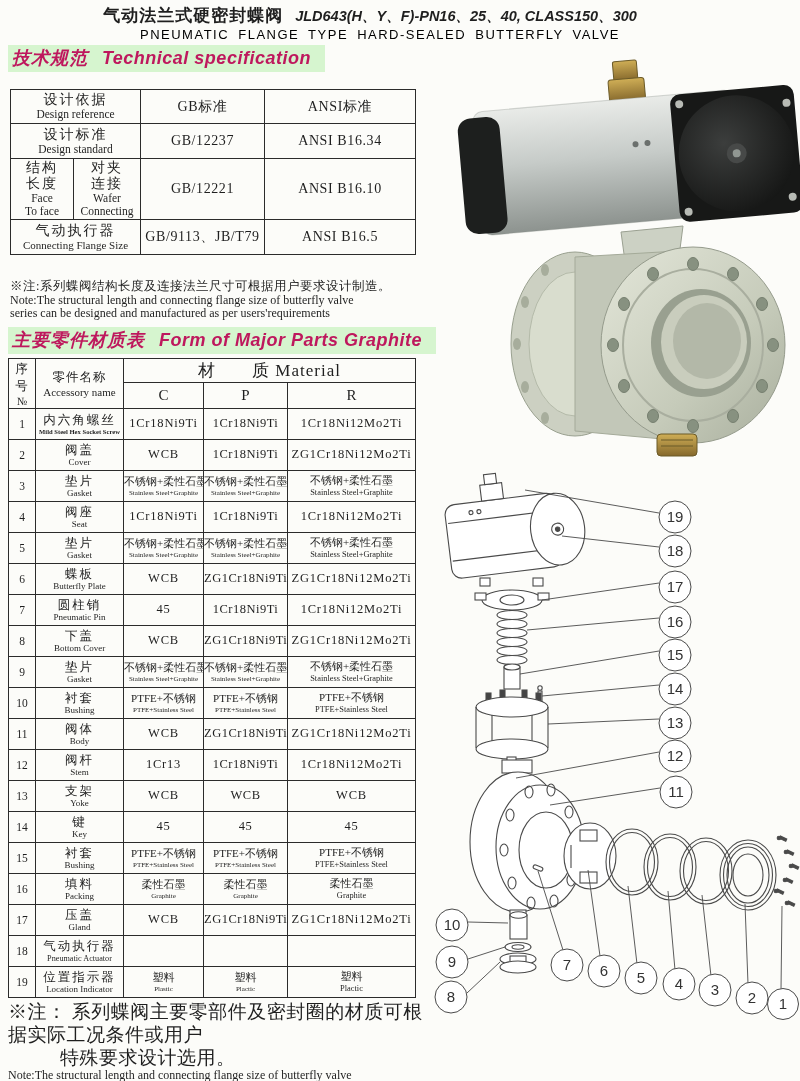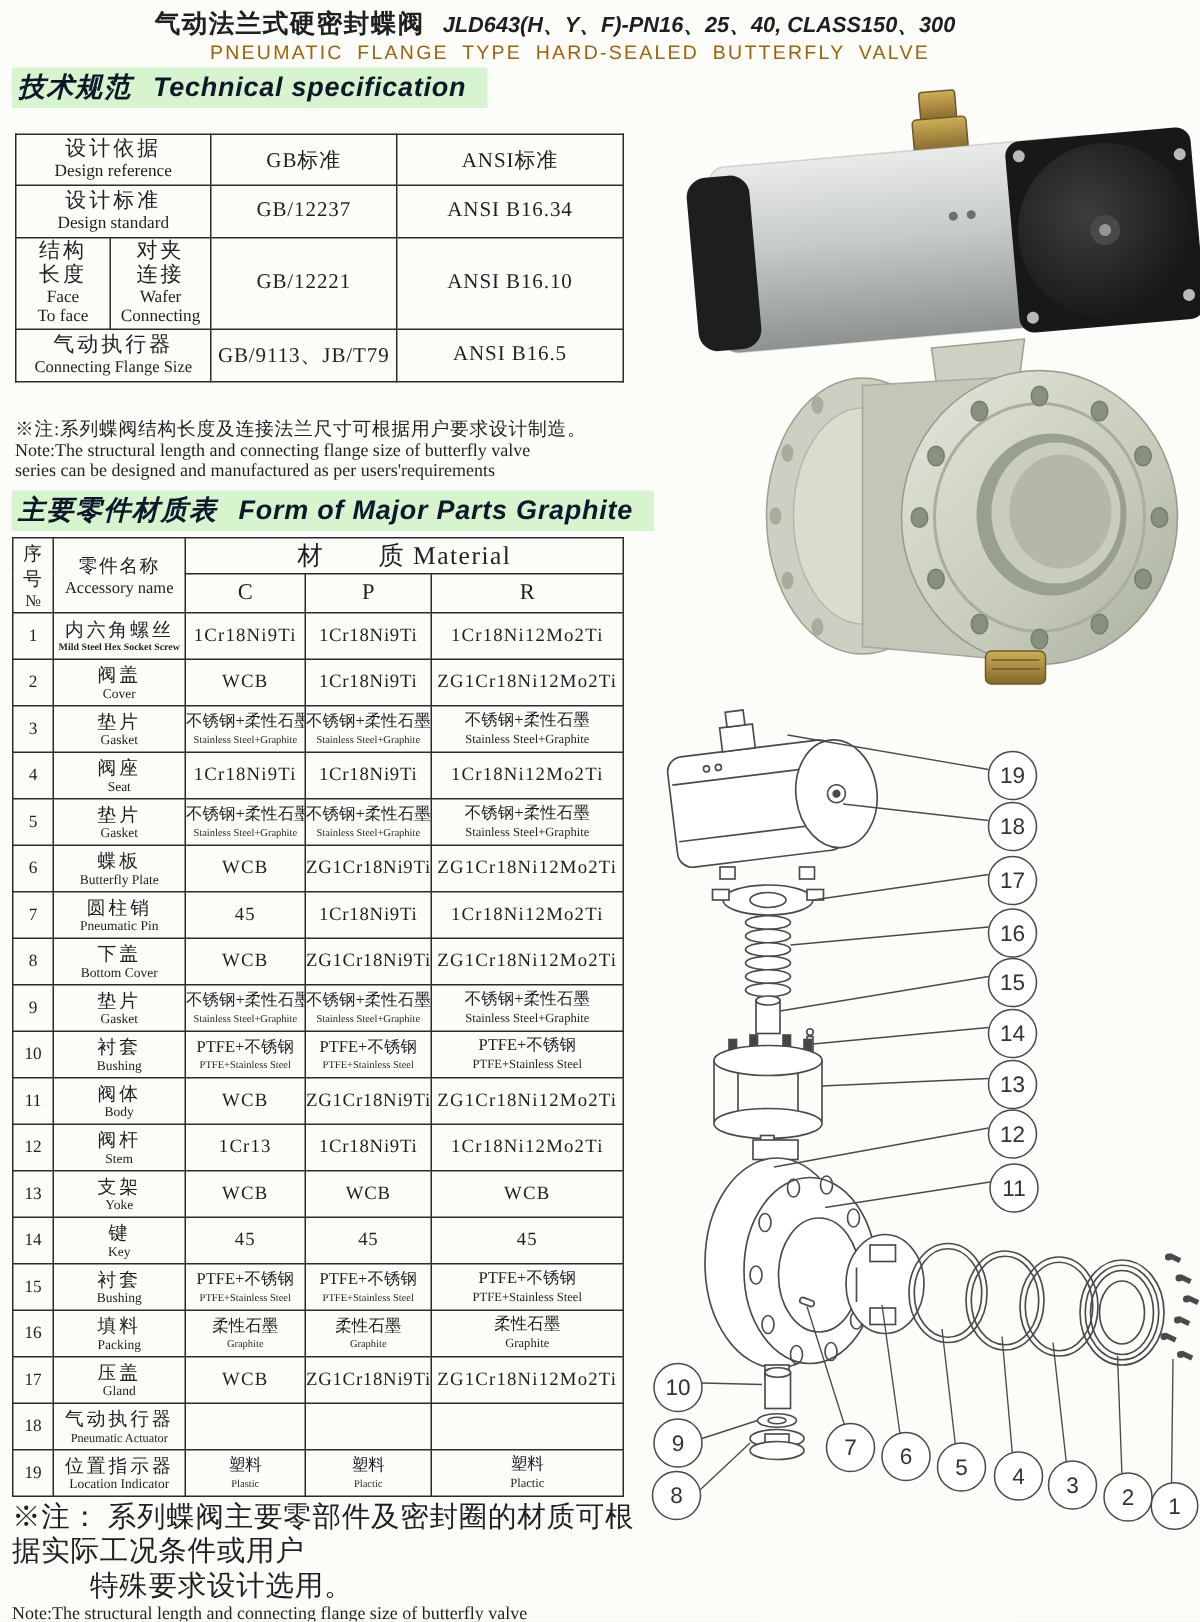--- a/index.html
+++ b/index.html
@@ -5,25 +5,25 @@
   html,body{margin:0;padding:0;}
   body{background:#e8e8e4;}
   .page{position:relative;width:800px;height:1081px;background:#fcfcf9;margin:0 auto;
         font-family:"Liberation Serif", serif;color:#1f1f1f;overflow:hidden;}
 
   
   .title-line1{position:absolute;top:4px;left:0;width:740px;text-align:center;white-space:nowrap;}
   .t-cn{font-size:17px;font-weight:bold;letter-spacing:1px;font-family:"Liberation Sans",sans-serif;}
   .t-model{font-size:14.5px;font-weight:bold;font-style:italic;font-family:"Liberation Sans",sans-serif;margin-left:8px;}
   .title-line2{position:absolute;top:27px;left:0;width:760px;text-align:center;
-               font-family:"Liberation Sans",sans-serif;font-size:13px;letter-spacing:1.5px;word-spacing:4px;color:#a16207;}
+               font-family:"Liberation Sans",sans-serif;font-size:13px;letter-spacing:1.5px;word-spacing:4px;color:#000000;}
 
   
   .green-h{position:absolute;left:8px;font-family:"Liberation Sans",sans-serif;font-style:italic;font-weight:bold;
-           background:#d6f5cf;color:#0f172a;padding:1px 14px 2px 4px;white-space:nowrap;}
+           background:#d6f5cf;color:#be185d;padding:1px 14px 2px 4px;white-space:nowrap;}
   .green-h .gh-cn{font-size:18px;letter-spacing:1px;margin-right:14px;}
   .green-h .gh-en{font-size:18px;letter-spacing:0.5px;}
   #h1{top:45px;}
   #h2{top:327px;}
 
   
   table{border-collapse:collapse;}
   td,th{border:1px solid #2b2b2b;padding:0;text-align:center;vertical-align:middle;overflow:hidden;}
   .spec{position:absolute;top:76px;left:10px;width:405px;table-layout:fixed;margin-top:13px;}
   .spec .lbl-cn{font-size:14px;letter-spacing:2px;line-height:1.15;}

